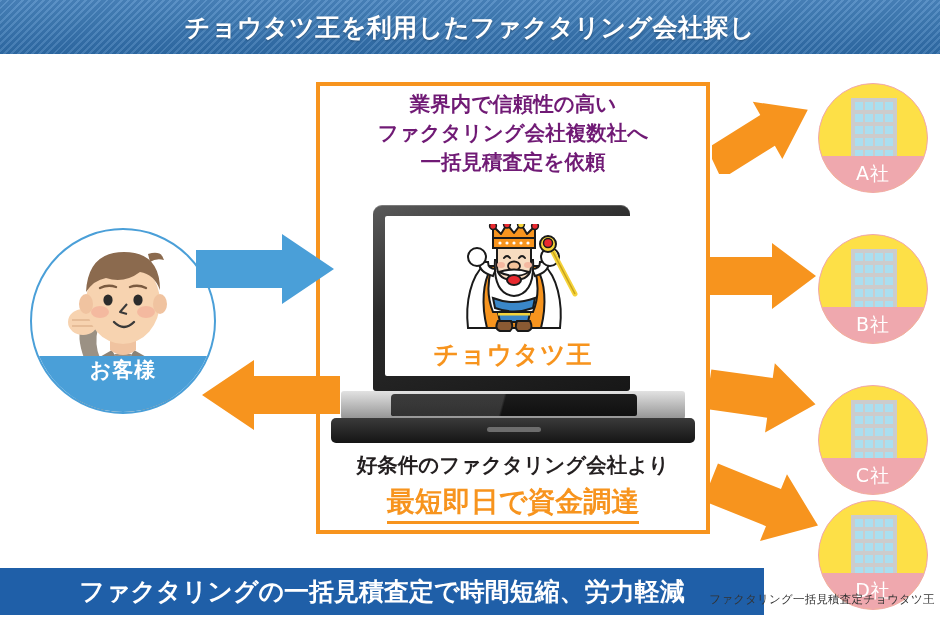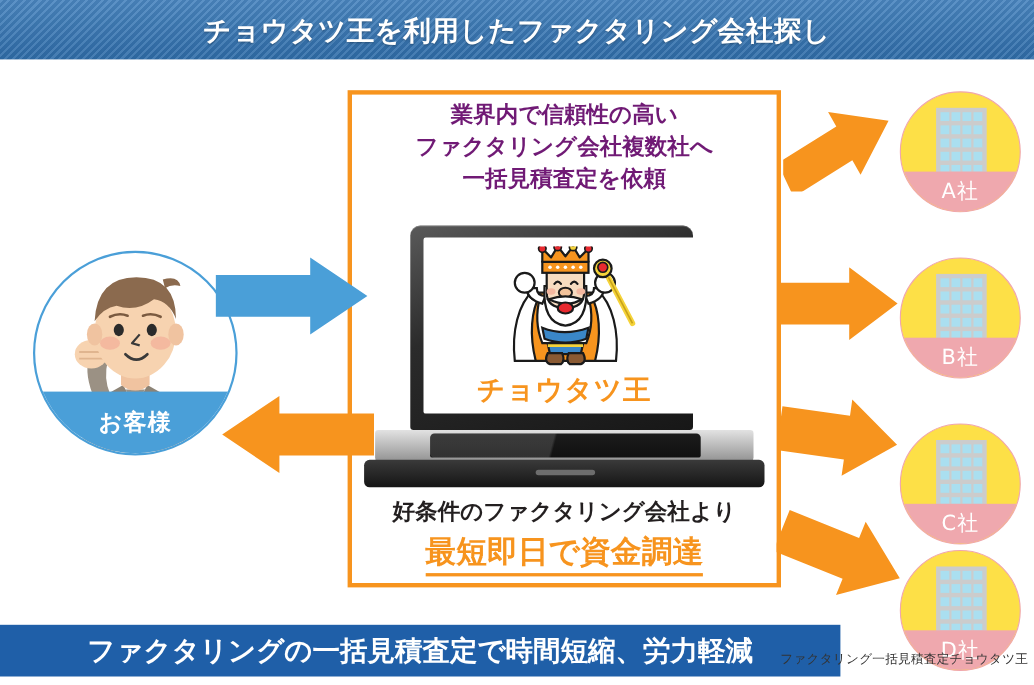--- a/index.html
+++ b/index.html
@@ -103,21 +103,21 @@
     color:#f7941e;font-weight:bold;font-size:25px;letter-spacing:1px;
   }
 
   
   .customer{
     position:absolute;left:30px;top:228px;width:182px;height:182px;
     border-radius:50%;border:2px solid #4a9fd8;overflow:hidden;background:#fff;
   }
   .cust-band{
     position:absolute;left:0;bottom:0;width:100%;height:56px;background:#4a9fd8;
-    display:flex;align-items:center;justify-content:center;
+    display:flex;justify-content:center;
   }
   .cust-band span{color:#fff;font-size:21px;font-weight:bold;letter-spacing:1px;}
 
   
   .company{
     position:absolute;width:108px;height:108px;border-radius:50%;
     border:1.5px solid #f0a6ae;overflow:hidden;background:#fde047;
   }
   .co-band{
     position:absolute;left:0;bottom:0;width:100%;height:36px;background:#efa8ae;

